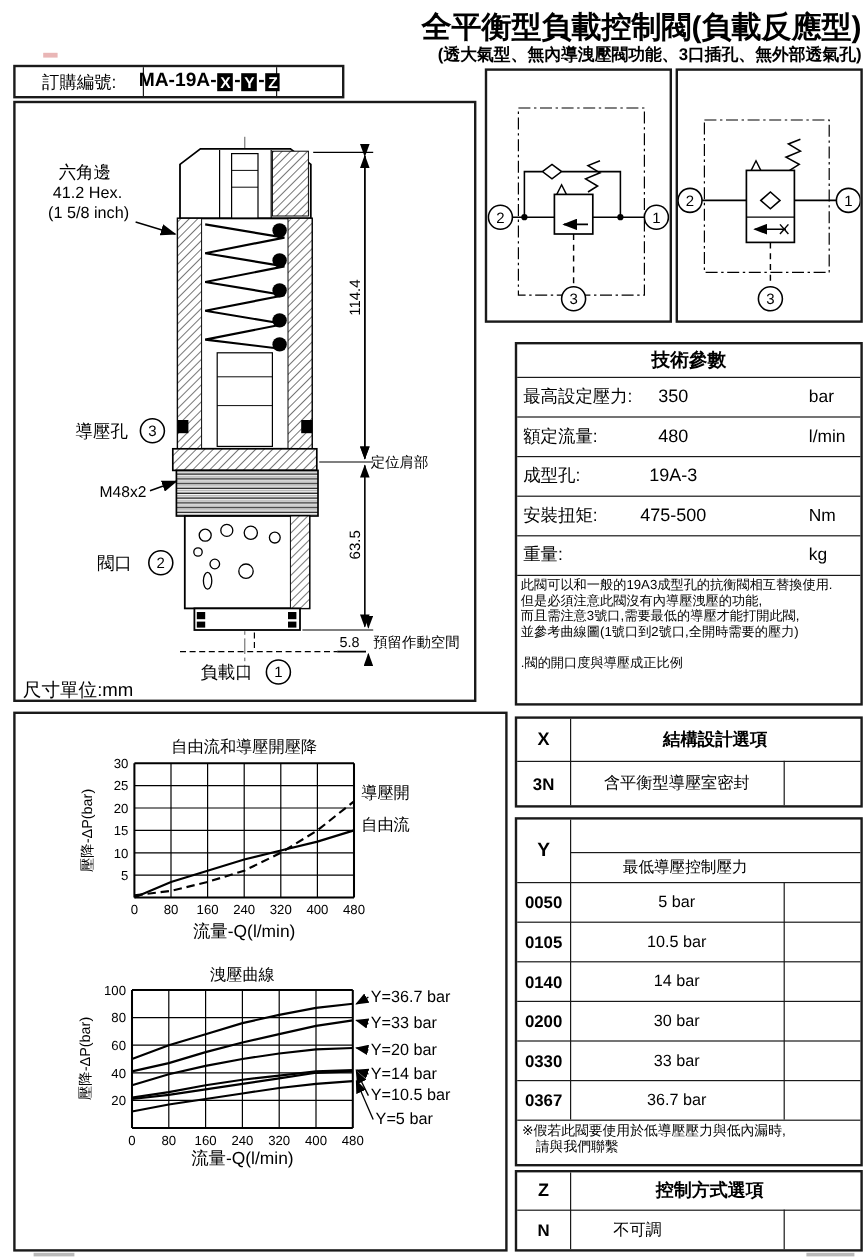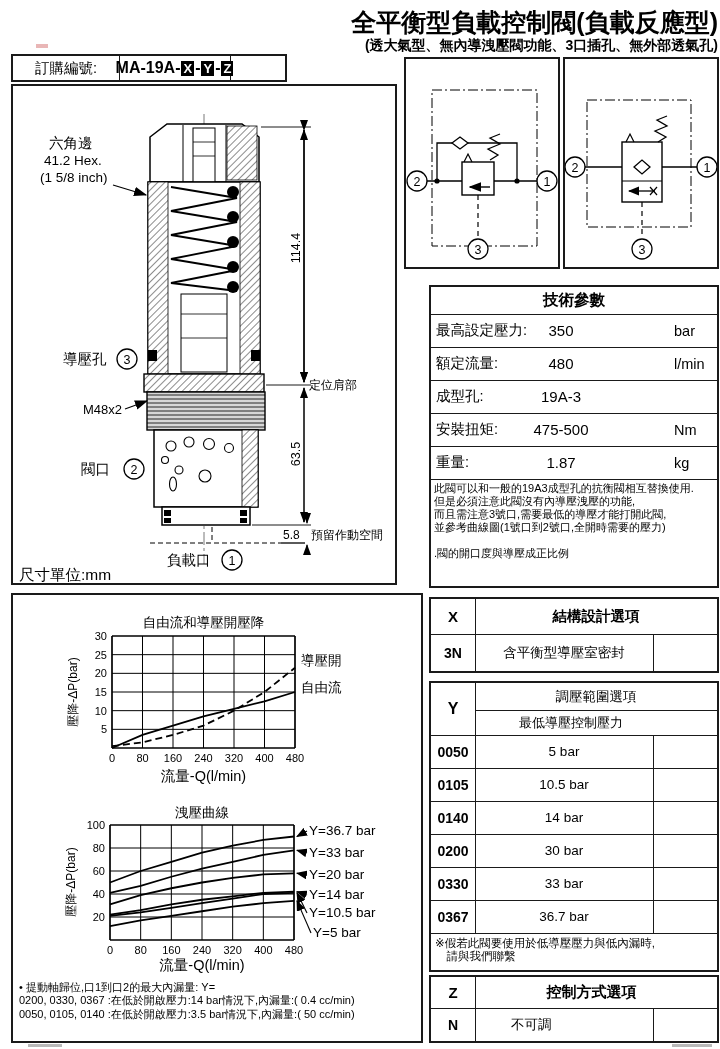--- a/index.html
+++ b/index.html
@@ -242,21 +242,20 @@
     <div class="cell" style="left:5px;top:60px;height:33px;font-size:14.5px;">額定流量:</div>
     <div class="cell" style="left:70px;top:60px;width:120px;height:33px;font-size:15px;">480</div>
     <div class="cell" style="left:243px;top:60px;height:33px;font-size:14.5px;">l/min</div>
     <div class="cell" style="left:5px;top:93px;height:33px;font-size:14.5px;">成型孔:</div>
     <div class="cell" style="left:70px;top:93px;width:120px;height:33px;font-size:15px;">19A-3</div>
     <div class="cell" style="left:243px;top:93px;height:33px;font-size:14.5px;"></div>
     <div class="cell" style="left:5px;top:126px;height:33px;font-size:14.5px;">安裝扭矩:</div>
     <div class="cell" style="left:70px;top:126px;width:120px;height:33px;font-size:15px;">475-500</div>
     <div class="cell" style="left:243px;top:126px;height:33px;font-size:14.5px;">Nm</div>
     <div class="cell" style="left:5px;top:159px;height:33px;font-size:14.5px;">重量:</div>
-    <div class="cell" style="left:70px;top:159px;width:120px;height:33px;font-size:15px;">1.87</div>
     <div class="cell" style="left:243px;top:159px;height:33px;font-size:14.5px;">kg</div>
     <div class="note" style="left:3px;top:195px;width:280px;">此閥可以和一般的19A3成型孔的抗衡閥相互替換使用.
 但是必須注意此閥沒有內導壓洩壓的功能,
 而且需注意3號口,需要最低的導壓才能打開此閥,
 並參考曲線圖(1號口到2號口,全開時需要的壓力)
 
 .閥的開口度與導壓成正比例</div>
   </div>
 
   <div class="box" style="left:11px;top:593px;width:412px;height:450px;">
@@ -340,23 +339,20 @@
         <polyline points="97,319.7 127.66666666666666,315.1 158.33333333333331,309.35 189,304.75 219.66666666666666,301.3 250.33333333333334,297.85 281,296.7" fill="none" stroke="#000" stroke-width="1.8" stroke-dasharray="none"></polyline>
         <text x="296" y="304" font-size="13.5">Y=14 bar</text>
         <line x1="294" y1="300" x2="284" y2="296.7" stroke="#000" stroke-width="1.1" marker-end="url(#arrC)"></line>
         <polyline points="97,320.85 127.66666666666666,317.4 158.33333333333331,312.8 189,308.2 219.66666666666666,303.6 250.33333333333334,299 281,297.85" fill="none" stroke="#000" stroke-width="1.8" stroke-dasharray="none"></polyline>
         <text x="296" y="322" font-size="13.5">Y=10.5 bar</text>
         <line x1="294" y1="318" x2="284" y2="297.85" stroke="#000" stroke-width="1.1" marker-end="url(#arrC)"></line>
         <polyline points="97,331.2 127.66666666666666,325.45 158.33333333333331,320.85 189,316.25 219.66666666666666,311.65 250.33333333333334,308.2 281,305.9" fill="none" stroke="#000" stroke-width="1.8" stroke-dasharray="none"></polyline>
         <text x="300" y="342" font-size="13.5">Y=5 bar</text>
         <line x1="298" y1="338" x2="284" y2="305.9" stroke="#000" stroke-width="1.1" marker-end="url(#arrC)"></line>
       </svg>
-    <div class="foot" style="left:6px;top:386px;position:absolute;">• 提動軸歸位,口1到口2的最大內漏量: Y=
-0200, 0330, 0367 :在低於開啟壓力:14 bar情況下,內漏量:( 0.4 cc/min)
-0050, 0105, 0140 :在低於開啟壓力:3.5 bar情況下,內漏量:( 50 cc/min)</div>
   </div>
 
   <div class="box" style="left:429px;top:597px;width:290px;height:76px;">
     <div class="hline" style="top:35px;"></div>
     <div class="vline" style="left:44px;top:0;height:72px;"></div>
     <div class="vline" style="left:222px;top:35px;height:37px;"></div>
     <div class="cell" style="left:0;top:0;width:44px;height:35px;font-size:15px;font-weight:bold;">X</div>
     <div class="cell" style="left:44px;top:0;width:242px;height:35px;font-size:14.5px;font-weight:bold;">結構設計選項</div>
     <div class="cell" style="left:0;top:35px;width:44px;height:37px;font-size:14px;font-weight:bold;text-align:center;">3N</div>
     <div class="cell" style="left:44px;top:35px;width:178px;height:37px;font-size:13.5px;">含平衡型導壓室密封</div>
@@ -367,21 +363,20 @@
     <div class="hline" style="top:52px;"></div>
       <div class="hline" style="top:85px;"></div>
     <div class="hline" style="top:118px;"></div>
       <div class="hline" style="top:151px;"></div>
     <div class="hline" style="top:184px;"></div>
       <div class="hline" style="top:217px;"></div>
     <div class="hline" style="top:250px;"></div>
     <div class="vline" style="left:44px;top:0;height:250px;"></div>
     <div class="vline" style="left:222px;top:52px;height:198px;"></div>
     <div class="cell" style="left:0;top:0;width:44px;height:52px;font-size:16px;font-weight:bold;">Y</div>
-    <div class="cell" style="left:44px;top:0;width:242px;height:27px;font-size:13.5px;">調壓範圍選項</div>
     <div class="cell" style="left:44px;top:27px;width:192px;height:25px;font-size:13px;">最低導壓控制壓力</div>
     <div class="cell" style="left:0;top:52px;width:44px;height:33px;font-size:14px;font-weight:bold;">0050</div>
     <div class="cell" style="left:44px;top:52px;width:178px;height:33px;font-size:13.5px;">5 bar</div>
     <div class="cell" style="left:0;top:85px;width:44px;height:33px;font-size:14px;font-weight:bold;">0105</div>
     <div class="cell" style="left:44px;top:85px;width:178px;height:33px;font-size:13.5px;">10.5 bar</div>
     <div class="cell" style="left:0;top:118px;width:44px;height:33px;font-size:14px;font-weight:bold;">0140</div>
     <div class="cell" style="left:44px;top:118px;width:178px;height:33px;font-size:13.5px;">14 bar</div>
     <div class="cell" style="left:0;top:151px;width:44px;height:33px;font-size:14px;font-weight:bold;">0200</div>
     <div class="cell" style="left:44px;top:151px;width:178px;height:33px;font-size:13.5px;">30 bar</div>
     <div class="cell" style="left:0;top:184px;width:44px;height:33px;font-size:14px;font-weight:bold;">0330</div>

